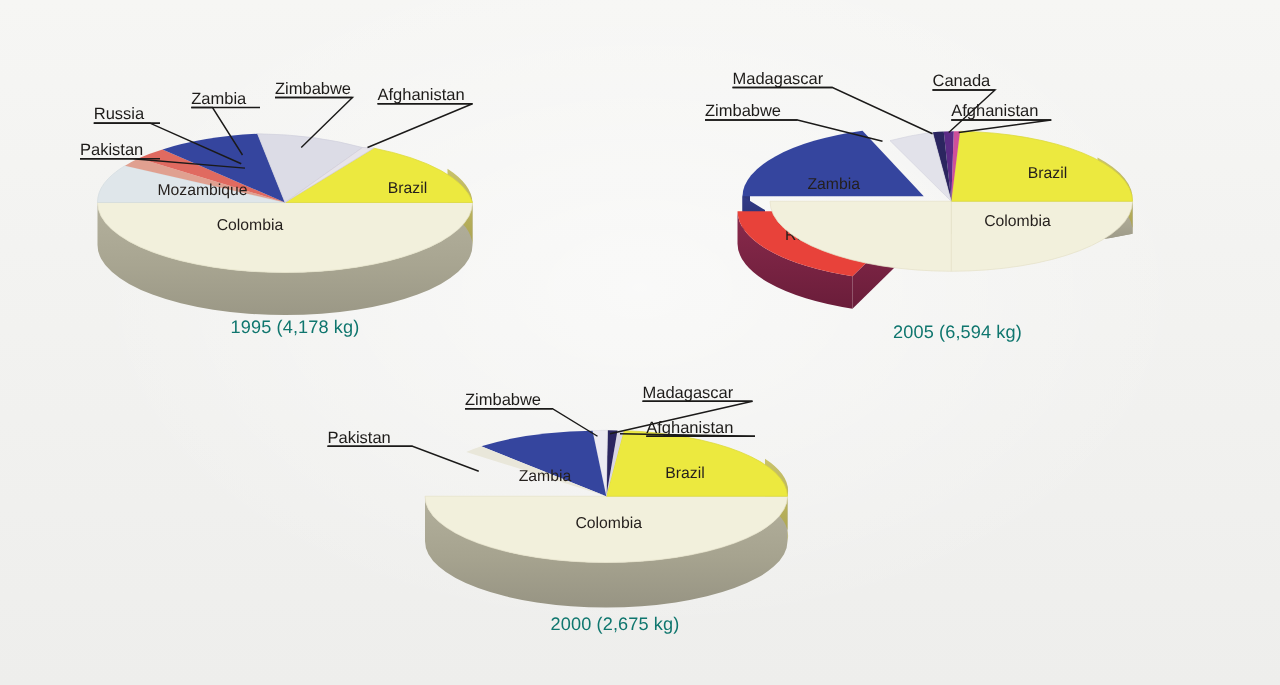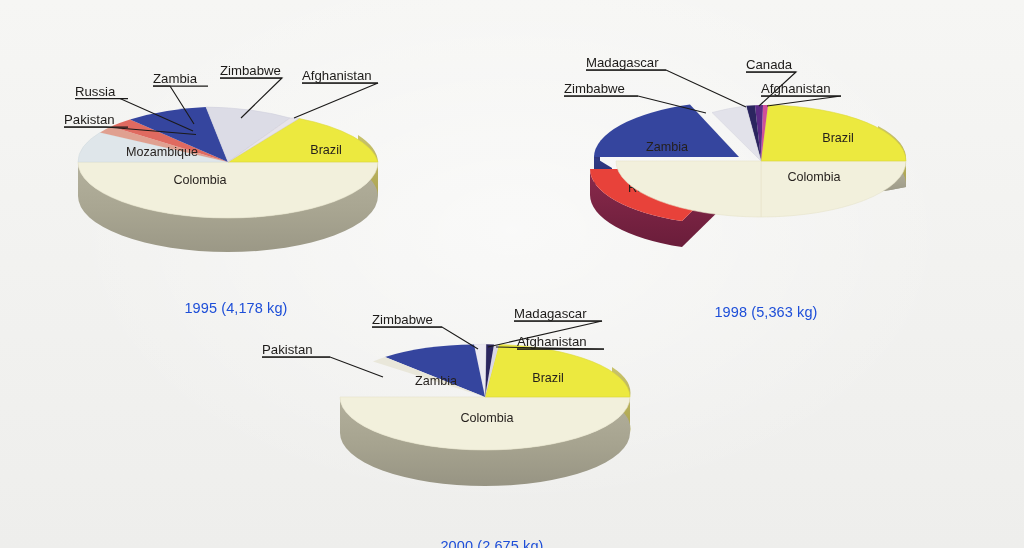--- a/index.html
+++ b/index.html
@@ -21,23 +21,22 @@
   }
   .chart-figure{
     position:absolute;
   }
   .chart-svg{display:block;overflow:visible;}
   .caption{
     position:absolute;
     text-align:center;
     font-size:14.5px;
     letter-spacing:.1px;
-    color:#1d4ed8;
+    color:#0f766e;
     white-space:nowrap;
-    margin-top:46px;
   }
   
   text{font-family:"Liberation Sans","DejaVu Sans",sans-serif;}
   .lbl-out{font-size:13.2px;fill:#1d1b19;}
   .lbl-in{font-size:12.6px;fill:#241f1c;}
   .leader{stroke:#1b1a19;stroke-width:1.15;fill:none;}
   .underline{stroke:#1b1a19;stroke-width:1.25;}
 </style>
 </head>
 <body>
@@ -192,21 +191,21 @@
 
       <path class="leader" d="M 205,40 L 285,40 L 211,50"></path>
       <line class="underline" x1="205" y1="40" x2="285" y2="40"></line>
     </g>
 
     <text class="lbl-out" x="8" y="37">Zimbabwe</text>
     <text class="lbl-out" x="30" y="11">Madagascar</text>
     <text class="lbl-out" x="190" y="13">Canada</text>
     <text class="lbl-out" x="205" y="37">Afghanistan</text>
   </svg>
-  <div class="caption" style="left:110px;top:202px;width:200px;">1998 (5,363 kg)</div>
+  <div class="caption" style="left:110px;top:202px;width:200px;">2005 (6,594 kg)</div>
 </div>
 
 <div class="chart-figure" style="left:252px;top:305px;">
   <svg class="chart-svg" width="420" height="185" viewBox="0 0 420 185">
     <defs>
       <linearGradient id="g00side" x1="0" y1="0" x2="0" y2="1">
         <stop offset="0%" stop-color="#b3b09c"></stop>
         <stop offset="55%" stop-color="#a6a38f"></stop>
         <stop offset="100%" stop-color="#979483"></stop>
       </linearGradient>

